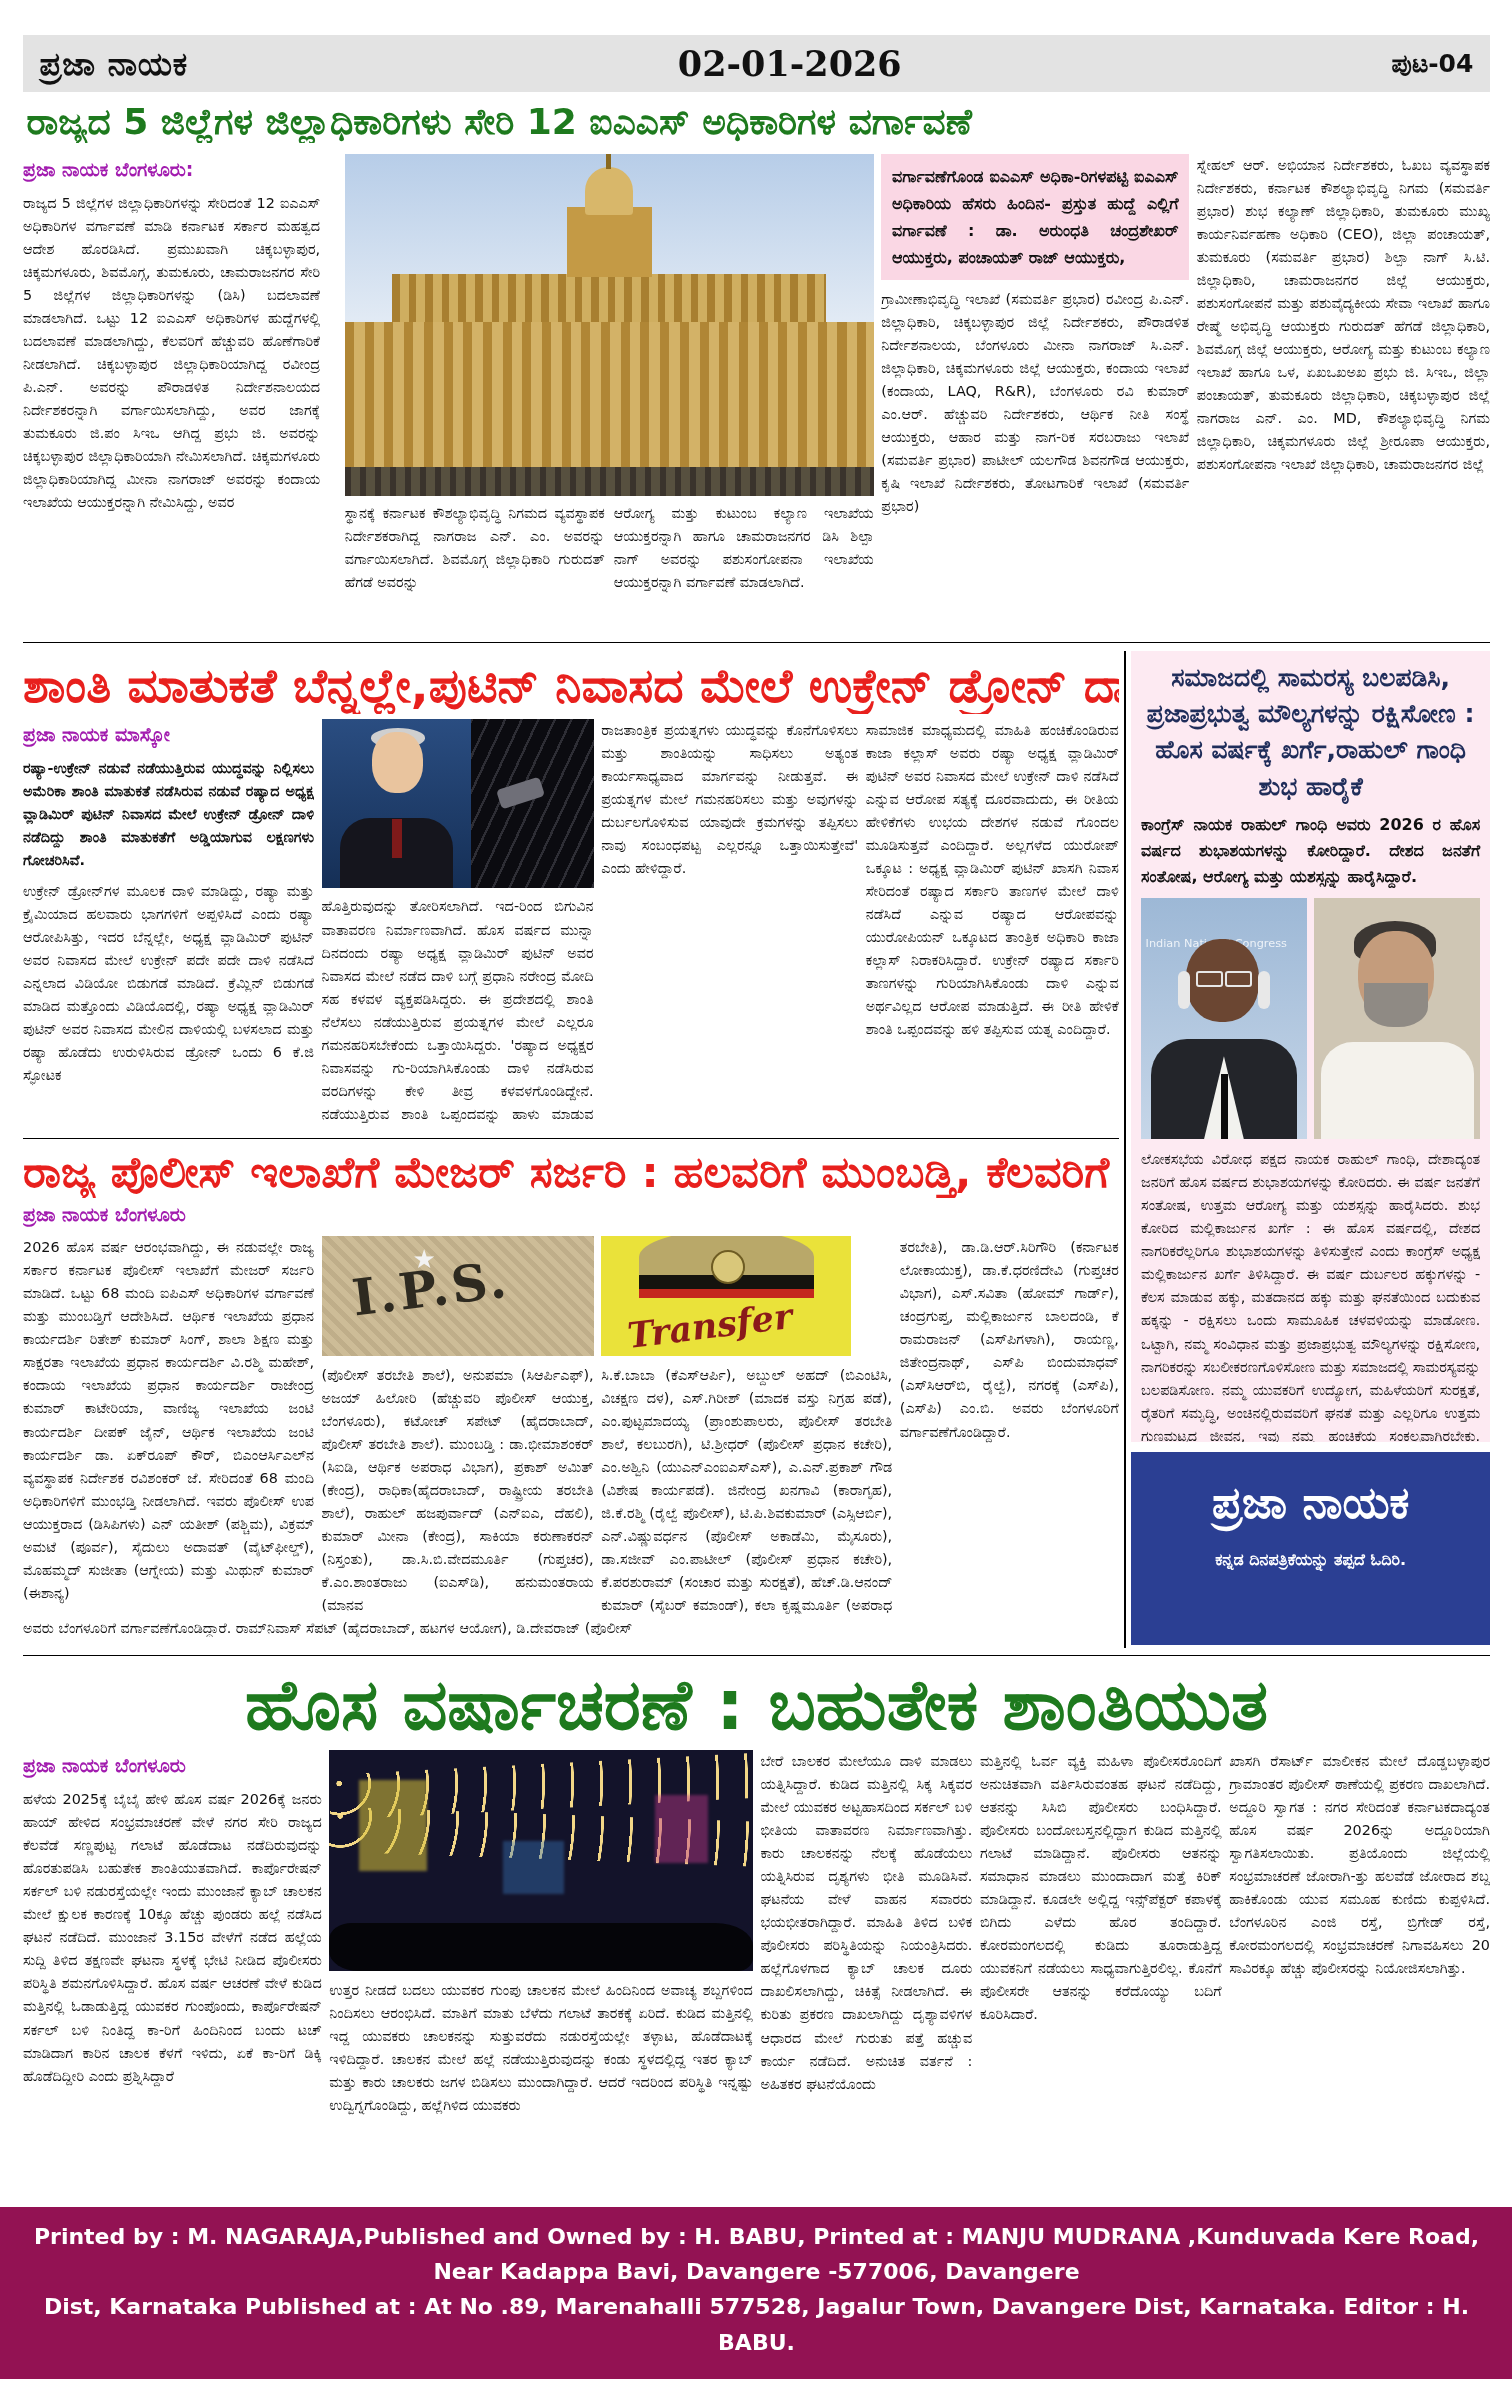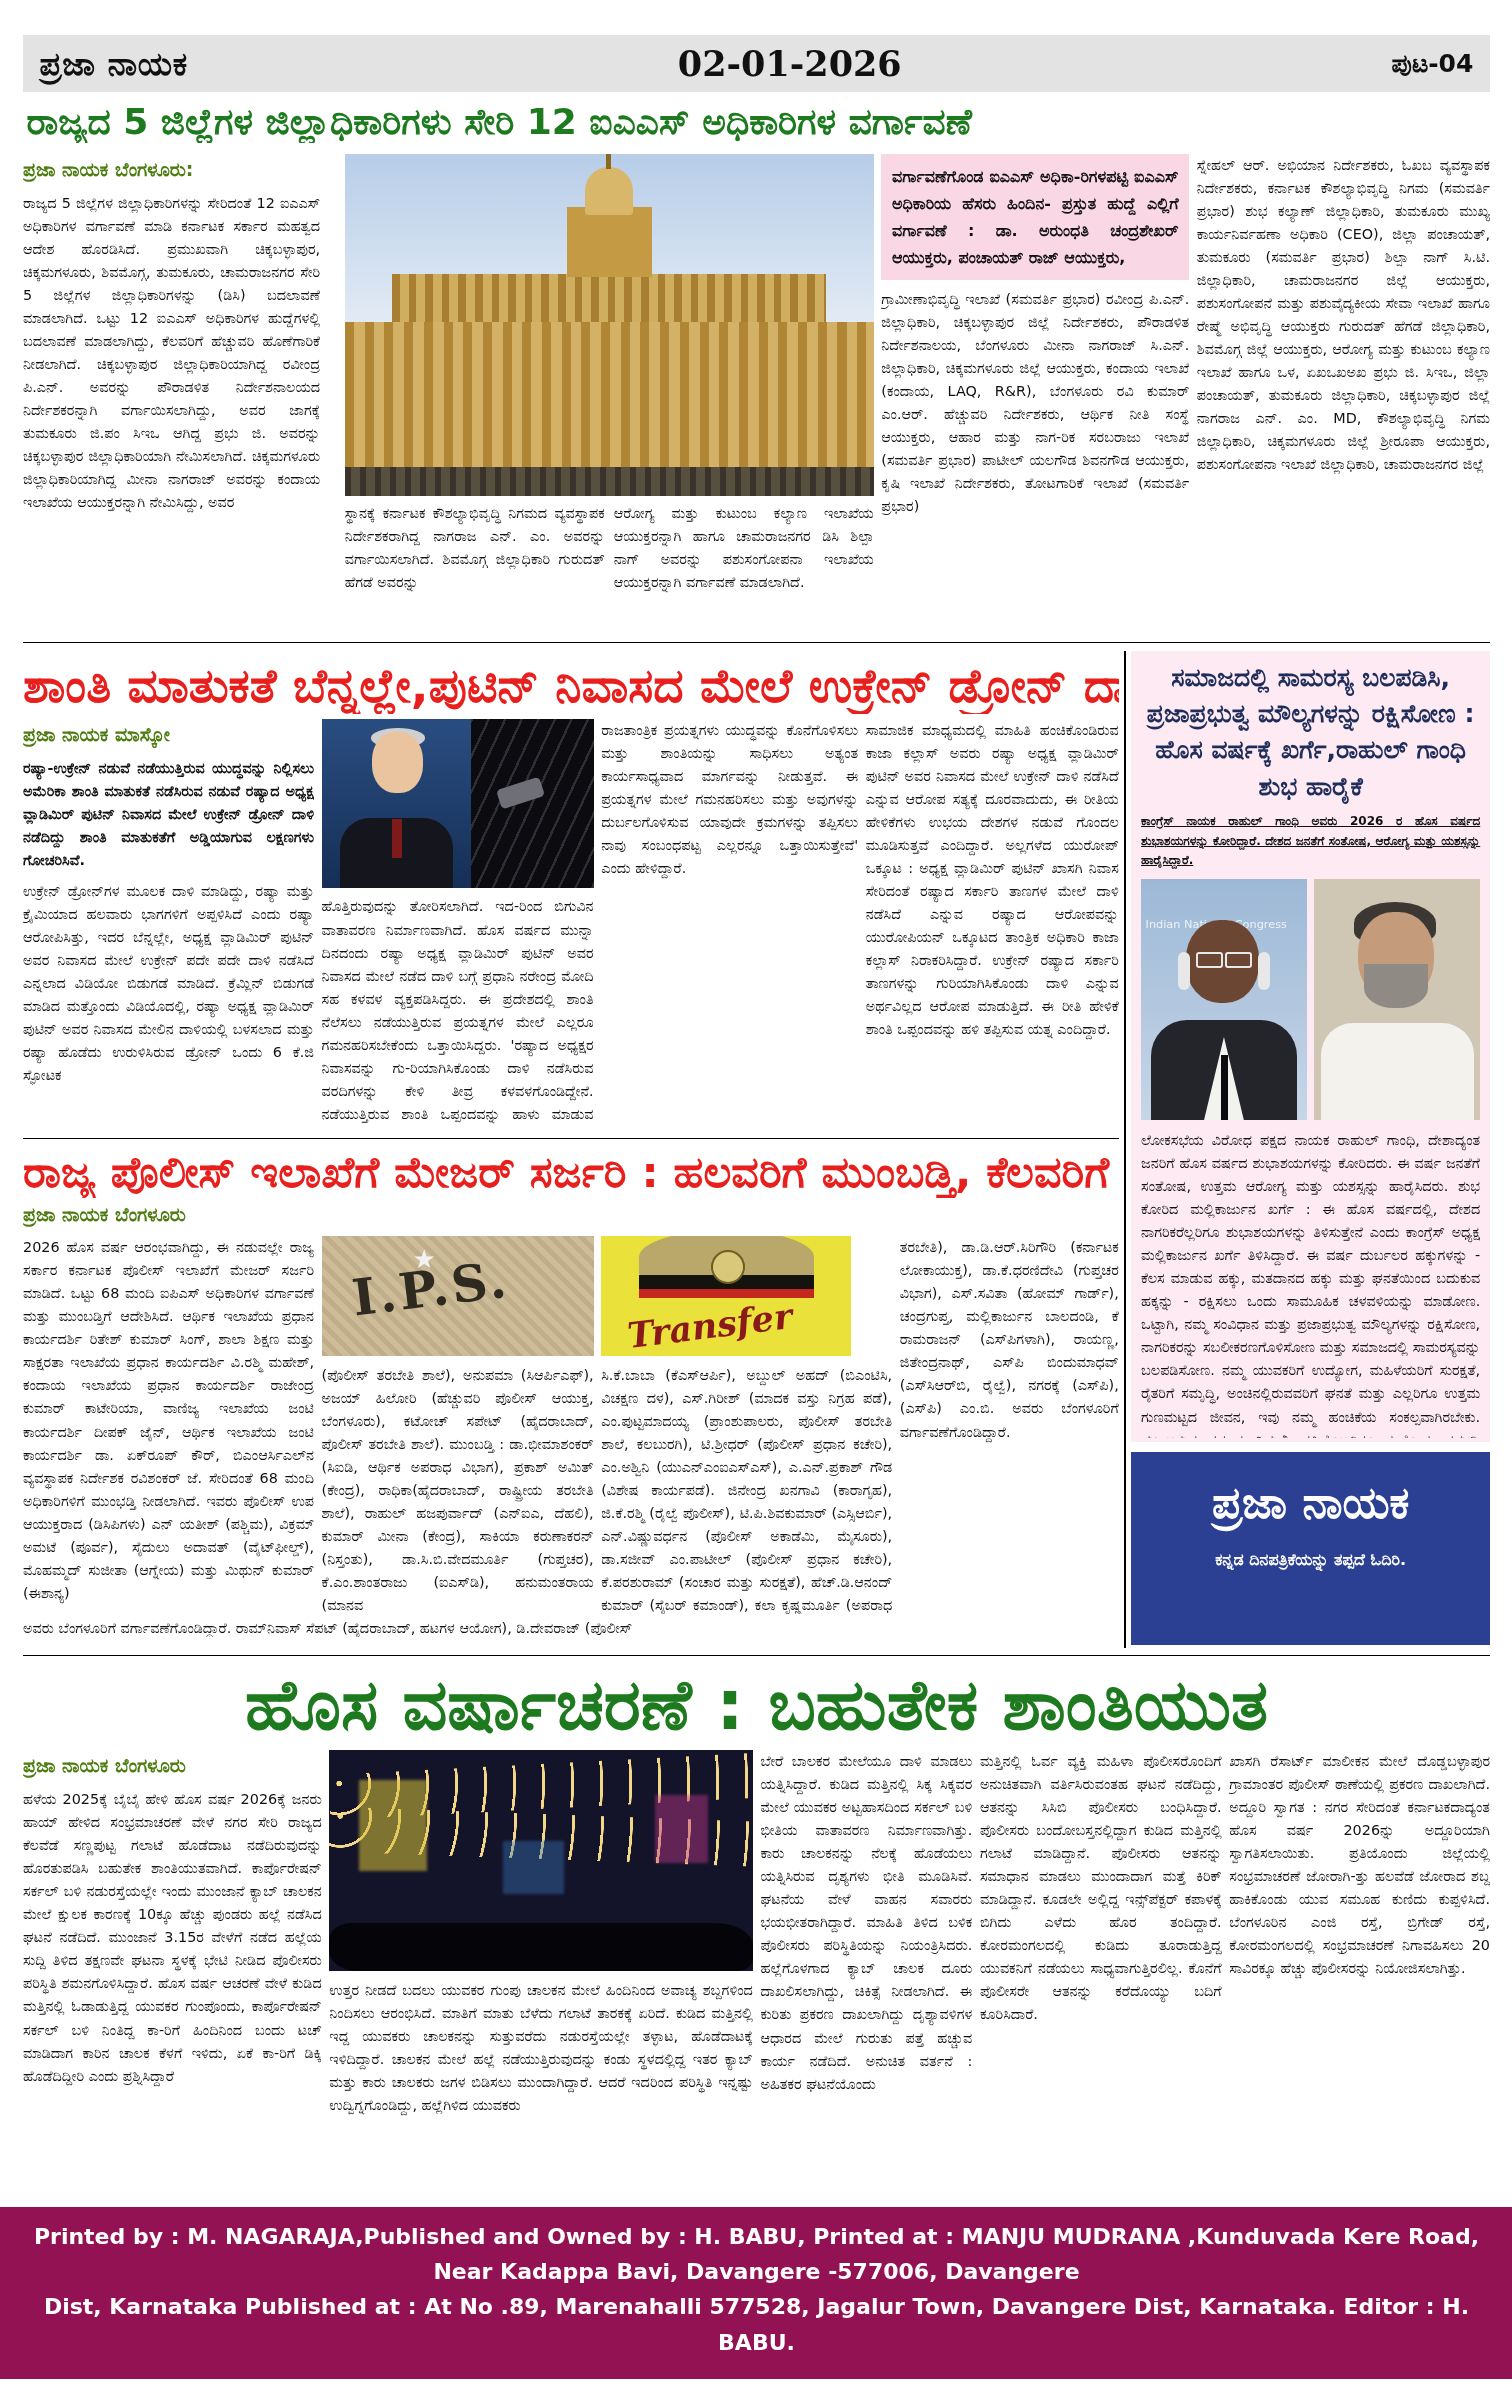--- a/index.html
+++ b/index.html
@@ -11,21 +11,21 @@
        justify-content:space-between;padding:0 16.6px;box-sizing:border-box;}
   .masthead{font-size:32px;font-weight:bold;letter-spacing:0.8px;}
   .hdate{font-family:"DejaVu Serif",serif;font-size:35px;font-weight:bold;}
   .pgno{font-size:25px;font-weight:bold;}
   
   .kicker{margin:9px 26.5px 0;color:#1e7a1e;font-size:36px;font-weight:bold;white-space:nowrap;overflow:hidden;}
   .mainhead{margin:3px 15px 0;color:#ee1190;font-size:73px;font-weight:bold;text-align:center;
             white-space:nowrap;overflow:hidden;line-height:1.35;}
   .redhead{color:#e8201d;font-size:47px;font-weight:bold;white-space:nowrap;overflow:hidden;margin:7.6px 0 4.5px;}
   .greenhead{color:#1e7a1e;font-size:70px;font-weight:bold;white-space:nowrap;overflow:hidden;margin:4.5px 0 1.5px;text-align:center;}
-  .byline{color:#4d7c0f;font-size:19px;font-weight:bold;margin:4.5px 0 10.6px;}
+  .byline{color:#a21caf;font-size:19px;font-weight:bold;margin:4.5px 0 10.6px;}
   
   .bt{font-size:14.4px;line-height:1.6;text-align:justify;margin:0;}
   .bt.bold{font-weight:bold;}
   .col{overflow:hidden;}
   .hr{border:none;border-top:1.9px solid #000;margin:7.6px 0;}
   
   .a1row{margin:10.6px 23px 0;display:flex;gap:7.6px;height:481px;}
   .a1c1{width:303px;}
   .a1mid{width:529px;padding-left:17px;}
   .a1c3{width:314px;}
@@ -97,21 +97,21 @@
   .crowd .l1{top:13.6px;transform:rotate(-3deg);}
   .crowd .l2{top:64px;transform:rotate(2deg);}
   .crowd .glow1{position:absolute;top:30px;left:30px;width:68px;height:91px;background:#d8c23a;opacity:.55;filter:blur(1.5px);}
   .crowd .glow2{position:absolute;top:45px;right:45px;width:53px;height:68px;background:#c03a8a;opacity:.45;filter:blur(1.5px);}
   .crowd .glow3{position:absolute;top:91px;left:174px;width:61px;height:53px;background:#3a7ac0;opacity:.4;filter:blur(1.5px);}
   .crowd .ppl{position:absolute;bottom:0;left:0;right:0;height:48px;background:#050509;
      border-radius:23px 38px 15px 30px / 16.6px 23px 13.6px 19.7px;}
   
   .railbox{background:#fdeaf2;padding:9px 9.8px;box-sizing:border-box;height:791px;overflow:hidden;}
   .railhead{color:#1f2d5a;font-size:25px;font-weight:bold;text-align:center;line-height:1.45;}
-  .railintro{font-size:12px;font-weight:bold;line-height:1.6;text-align:justify;margin-top:7.6px;text-decoration:underline;}
+  .railintro{font-size:16px;font-weight:bold;line-height:1.6;text-align:justify;margin-top:7.6px;}
   .railphotos{display:flex;gap:7.6px;margin:9px 0;}
   .railbody{height:309px;overflow:hidden;}
   .promo{margin-top:10.6px;background:#2b3f93;color:#fff;text-align:center;padding:19.7px 6px;height:193px;box-sizing:border-box;}
   .promo .l1{font-size:44px;font-weight:bold;margin-top:4.5px;}
   .promo .l2{font-size:16px;font-weight:bold;margin-top:19.7px;line-height:1.5;}
   
   .a4{margin:0 23px;}
   .a4cols{display:flex;gap:7.6px;height:448px;overflow:hidden;margin-top:3px;}
   .a4c1{width:299px;}.a4c2{width:424px;}.a4c3{width:212px;}.a4c4{width:242px;}.a4c5{width:261px;}
   .a4c2 .bt{margin-top:7.6px;}

